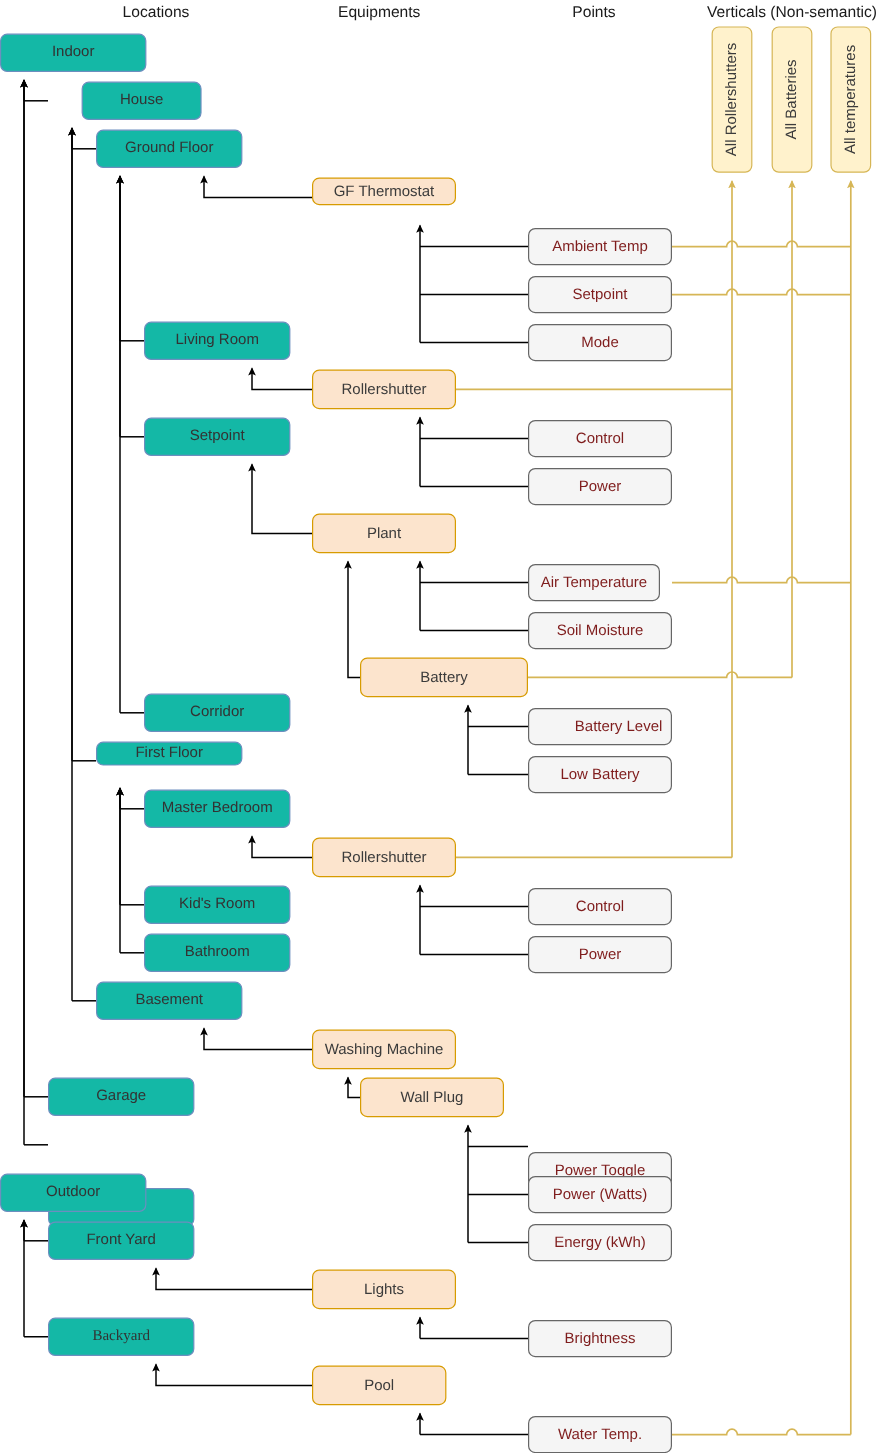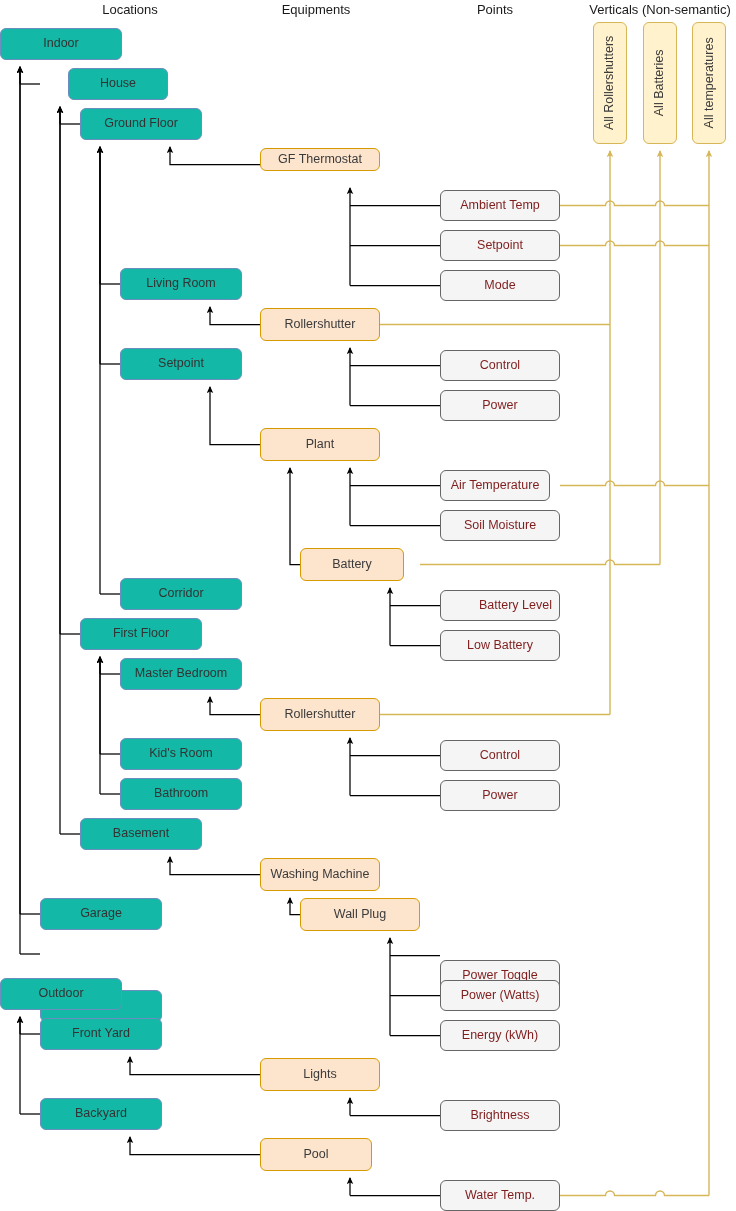--- a/index.html
+++ b/index.html
@@ -142,21 +142,21 @@
       </div>
       <div class="node n-loc" style="left: 120px; top: 268px; width: 122px; height: 32px;">
         <span>Living Room</span>
       </div>
       <div class="node n-loc" style="left: 120px; top: 348px; width: 122px; height: 32px;">
         <span>Setpoint</span>
       </div>
       <div class="node n-loc" style="left: 120px; top: 578px; width: 122px; height: 32px;">
         <span>Corridor</span>
       </div>
-      <div class="node n-loc" style="left: 80px; top: 618px; width: 122px; height: 32px;">
+      <div class="node n-loc" style="left: 80px; top: 618px; width: 122px; height: 20px;">
         <span>First Floor</span>
       </div>
       <div class="node n-loc" style="left: 120px; top: 658px; width: 122px; height: 32px;">
         <span>Master Bedroom</span>
       </div>
       <div class="node n-loc" style="left: 120px; top: 738px; width: 122px; height: 32px;">
         <span>Kid's Room</span>
       </div>
       <div class="node n-loc" style="left: 120px; top: 778px; width: 122px; height: 32px;">
         <span>Bathroom</span>
@@ -169,33 +169,33 @@
       </div>
       <div class="node n-loc" style="left: 40px; top: 990px; width: 122px; height: 32px;">
         <span>Shed</span>
       </div>
       <div class="node n-loc" style="left: 0px; top: 978px; width: 122px; height: 32px;">
         <span>Outdoor</span>
       </div>
       <div class="node n-loc" style="left: 40px; top: 1018px; width: 122px; height: 32px;">
         <span>Front Yard</span>
       </div>
-      <div class="node n-loc" style="left: 40px; top: 1098px; width: 122px; height: 32px;">
+      <div class="node n-loc" style="left: 40px; top: 1098px; width: 122px; height: 32px; font-family: Liberation Serif, serif;">
         <span>Backyard</span>
       </div>
       <div class="node n-eq" style="left: 260px; top: 148px; width: 120px; height: 23px;">
         <span>GF Thermostat</span>
       </div>
       <div class="node n-eq" style="left: 260px; top: 308px; width: 120px; height: 33px;">
         <span>Rollershutter</span>
       </div>
       <div class="node n-eq" style="left: 260px; top: 428px; width: 120px; height: 33px;">
         <span>Plant</span>
       </div>
-      <div class="node n-eq" style="left: 300px; top: 548px; width: 104px; height: 33px;">
+      <div class="node n-eq" style="left: 300px; top: 548px; width: 140px; height: 33px;">
         <span>Battery</span>
       </div>
       <div class="node n-eq" style="left: 260px; top: 698px; width: 120px; height: 33px;">
         <span>Rollershutter</span>
       </div>
       <div class="node n-eq" style="left: 260px; top: 858px; width: 120px; height: 33px;">
         <span>Washing Machine</span>
       </div>
       <div class="node n-eq" style="left: 300px; top: 898px; width: 120px; height: 33px;">
         <span>Wall Plug</span>

